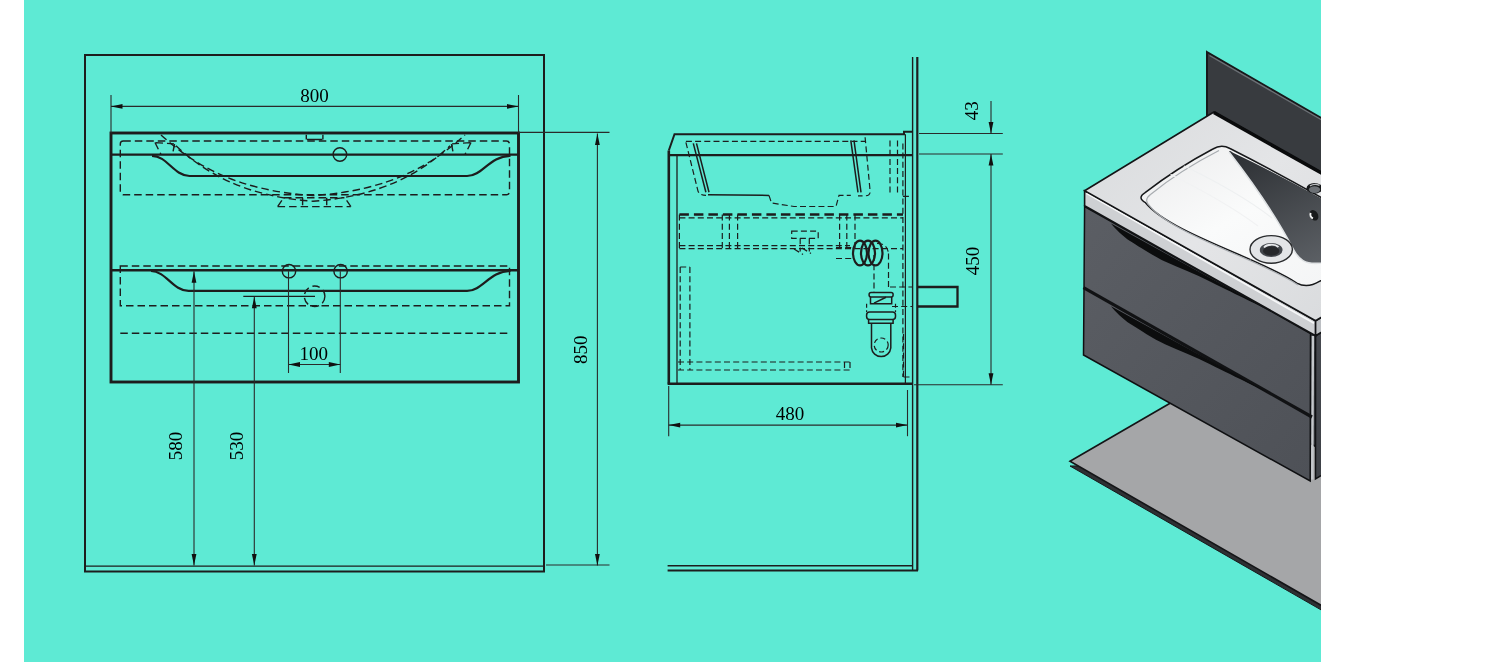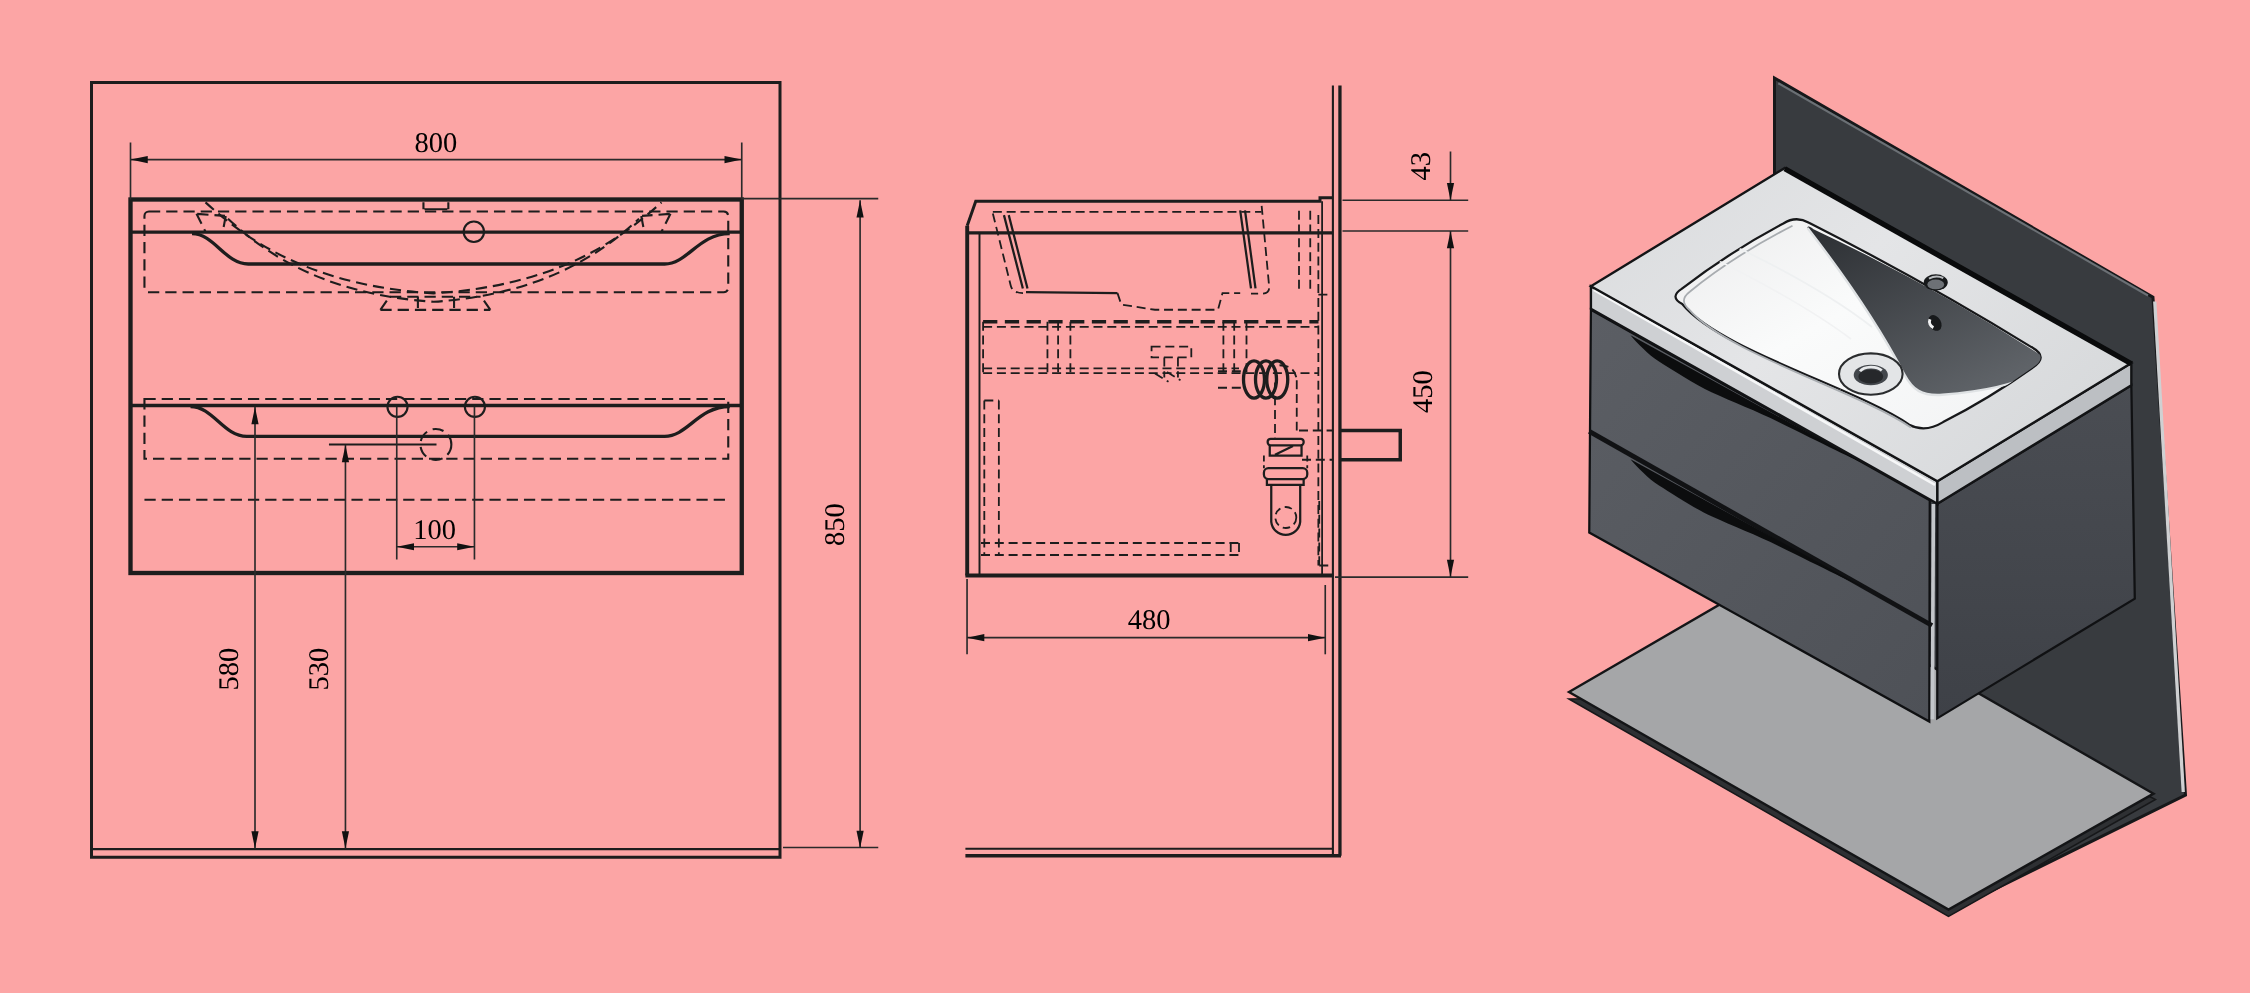--- a/index.html
+++ b/index.html
@@ -1,16 +1,16 @@
 <!DOCTYPE html>
 <html><head>
 <meta charset="utf-8">
 <style>
   html,body{margin:0;padding:0;background:#ffffff;}
-  #stage{position:relative;width:1500px;height:662px;background:#fca5a5;overflow:hidden;}
+  #stage{position:relative;width:1297px;height:662px;background:#5eead4;overflow:hidden;margin-left:24px;}
   svg{display:block;}
   text{font-family:"Liberation Serif", serif;font-size:19px;fill:#000;}
 </style>
 </head>
 <body>
 <div id="stage">
 <svg width="1500" height="662" viewBox="0 0 1500 662">
 <defs>
   <linearGradient id="gFront" x1="0" y1="0" x2="1" y2="1">
     <stop offset="0" stop-color="#5b5e64"></stop>

